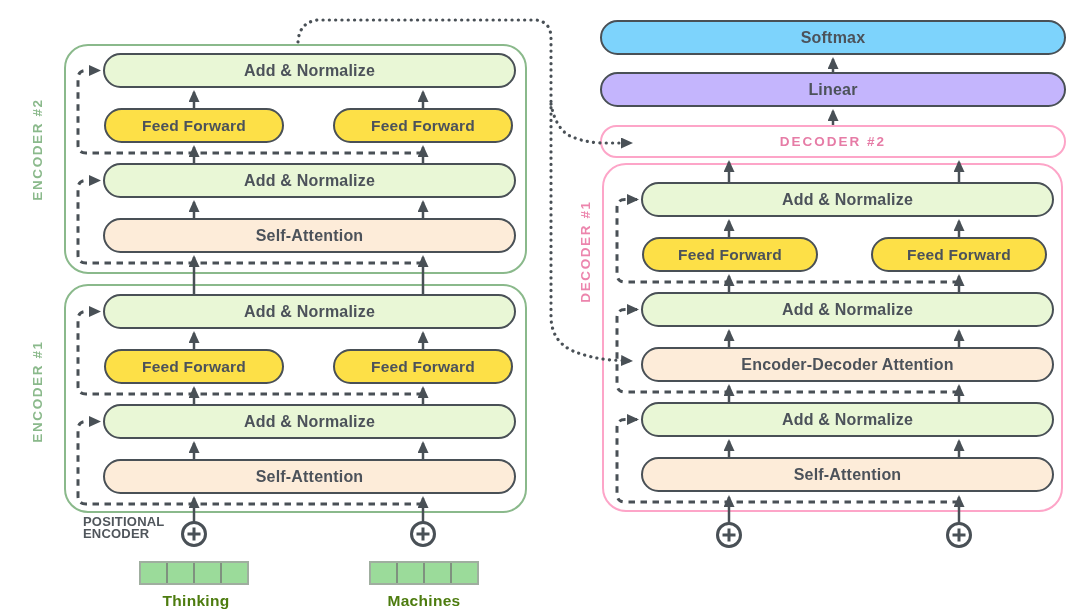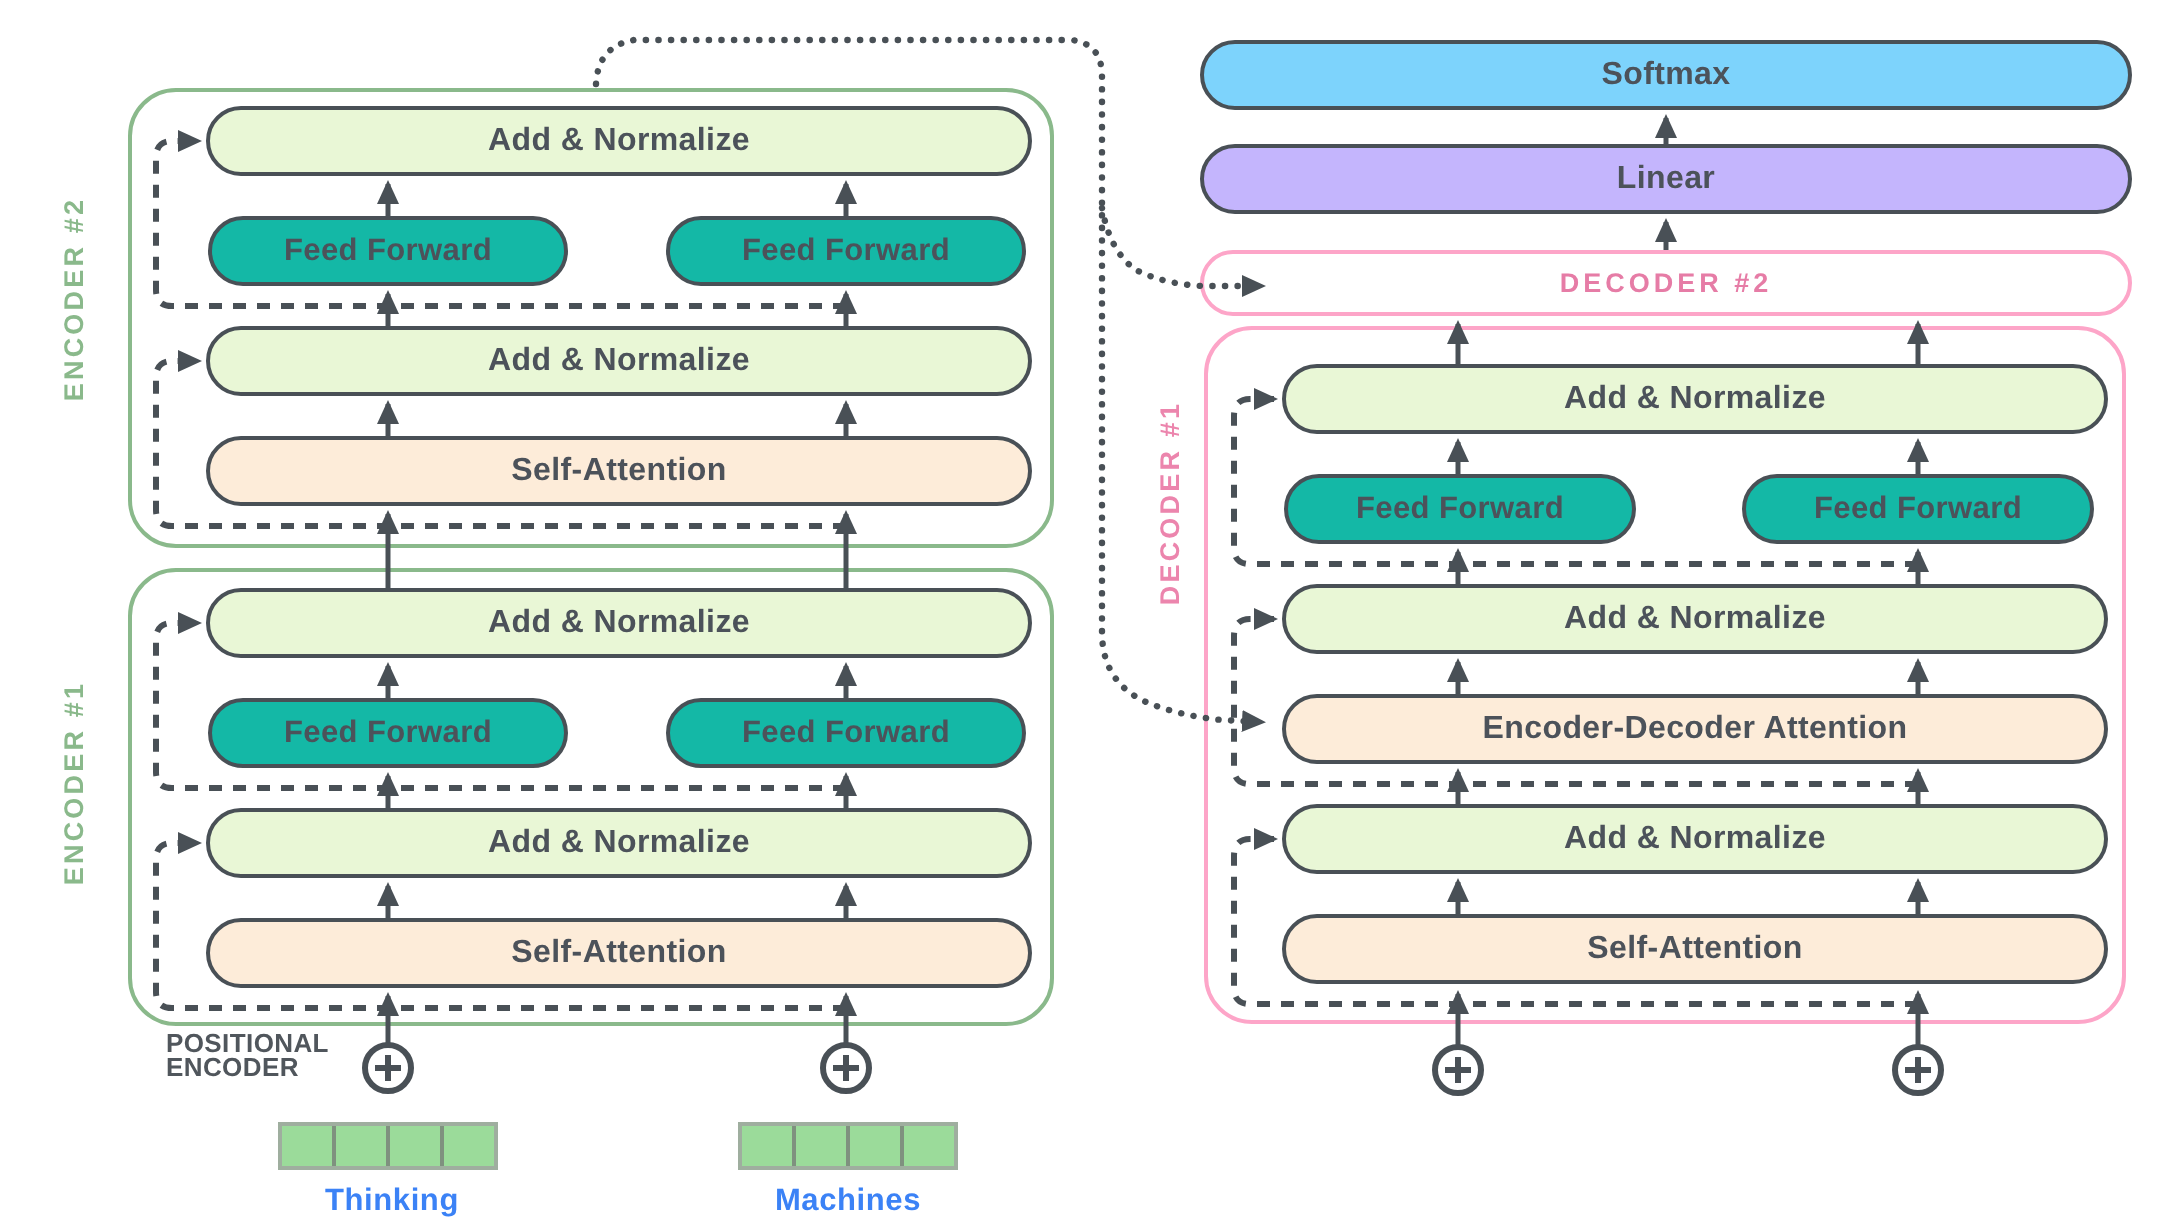--- a/index.html
+++ b/index.html
@@ -9,21 +9,21 @@
   }
   .pill{
     position:absolute;box-sizing:border-box;
     border:2.5px solid #495056;border-radius:19px;
     display:flex;align-items:center;justify-content:center;
     font-size:16px;font-weight:700;color:#4c525a;letter-spacing:.2px;
     white-space:nowrap;
   }
   .pill.ff{font-size:15.5px;}
   .fill-green{background:#e9f7d6;}
-  .fill-blue{background:#14b8a6;}
+  .fill-blue{background:#fde047;}
   .fill-orange{background:#fdecd9;}
   .fill-salmon{background:#7dd3fc;}
   .fill-purple{background:#c4b5fd;}
   .frame{position:absolute;box-sizing:border-box;border-radius:24px;background:transparent;}
   .frame.enc{border:2px solid #8ab98b;}
   .frame.dec{border:2.5px solid #fda5c8;}
   .pill.dec2{
     border:2.5px solid #fda5c8;background:#ffffff;color:#e67ca6;
     font-size:13.5px;letter-spacing:2px;font-weight:700;border-radius:17px;text-align:right;
   }
@@ -44,21 +44,21 @@
     border:2px solid #9fae9f;background:#9bdb9a;display:flex;
   }
   .vec .cell{flex:1;box-sizing:border-box;border-right:2px solid #7f917f;}
   .vec .cell:last-child{border-right:none;}
   .xlab{
     position:absolute;width:30px;text-align:right;
     font-size:14.5px;font-weight:700;color:#3cbf3c;margin-top:48px;
   }
   .word{
     position:absolute;width:160px;text-align:center;
-    font-size:15.5px;font-weight:700;color:#3b82f6;letter-spacing:.3px;
+    font-size:15.5px;font-weight:700;color:#4d7c0f;letter-spacing:.3px;
   }
   #wires{position:absolute;left:0;top:0;pointer-events:none;}
 </style>
 </head>
 <body>
 
 <div id="canvas">
 
   <div class="frame enc" style="left:64px;top:44px;width:463px;height:230px;"></div>
   <div class="frame enc" style="left:64px;top:284px;width:463px;height:229px;"></div>

